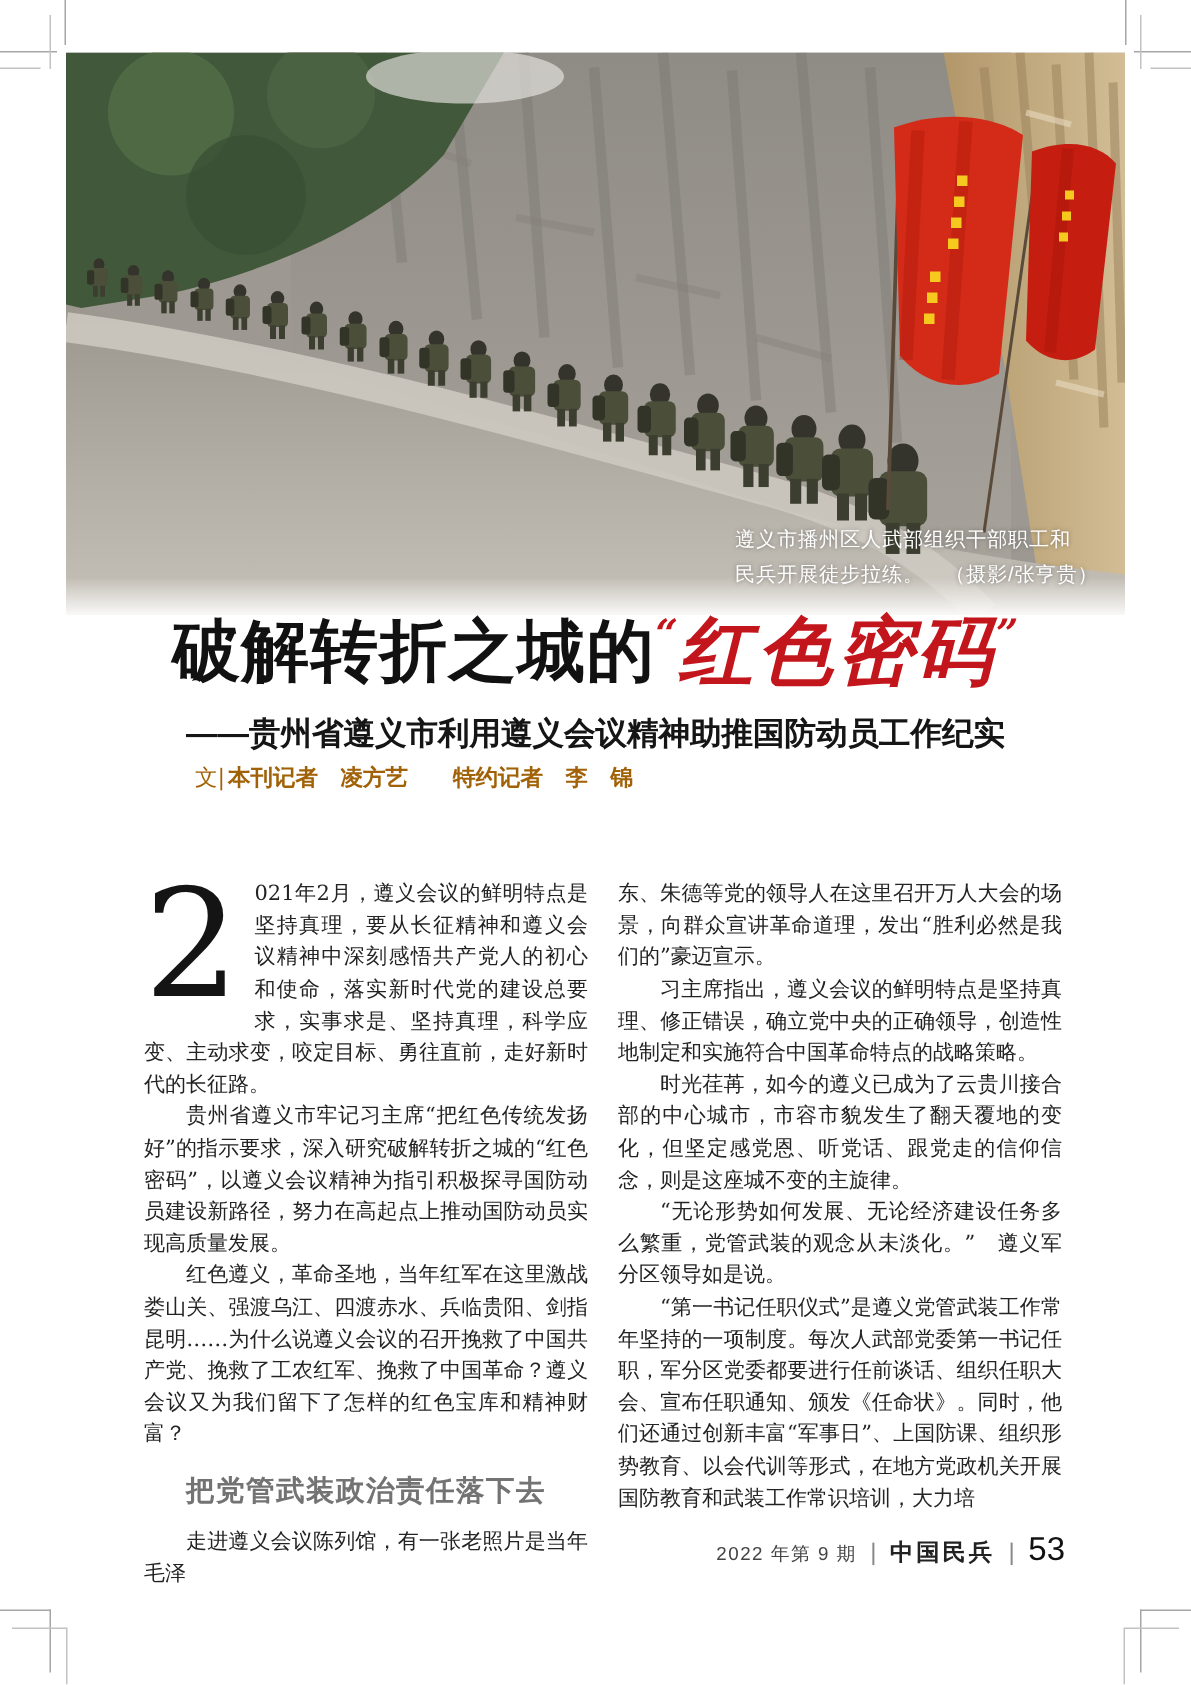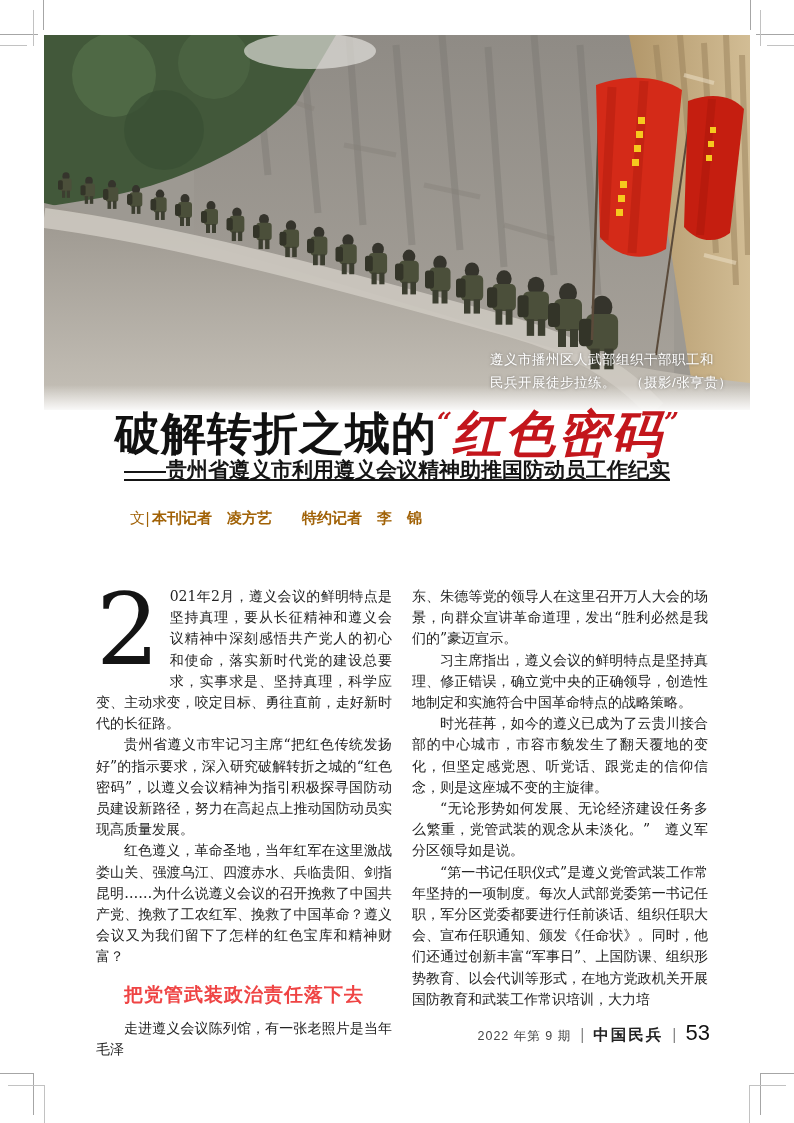--- a/index.html
+++ b/index.html
@@ -23,22 +23,22 @@
   .title-black{
     font-family:"Liberation Sans",sans-serif;font-weight:700;font-size:45px;
     color:#111111;letter-spacing:1px;
   }
   .title-red{
     font-family:"DejaVu Serif",serif;font-style:italic;font-weight:bold;font-size:50px;
     color:#c3161c;letter-spacing:3px;vertical-align:-2px;margin-top:14px;
   }
   .title-red .q{font-size:26px;vertical-align:20px;letter-spacing:0;}
   .subtitle{
-    position:absolute;left:44px;top:456px;width:706px;text-align:center;
-    font-family:"Liberation Sans",sans-serif;font-weight:bold;font-size:21px;color:#151515;text-decoration:underline;
+    position:absolute;left:44px;top:475px;width:706px;text-align:center;
+    font-family:"Liberation Sans",sans-serif;font-weight:bold;font-size:21px;color:#151515;
   }
   .byline{
     position:absolute;left:130px;top:509px;font-family:"Liberation Sans",sans-serif;
     font-size:15px;color:#a16207;
   }
   .byline .prefix{font-family:"DejaVu Serif",serif;font-weight:normal;margin-right:2px;}
   .byline .names{font-weight:bold;}
   
   .col{
     position:absolute;top:586px;width:296px;font-size:14px;line-height:21.2px;
@@ -47,21 +47,21 @@
   .col.left{left:96px;}
   .col.right{left:412px;}
   .col p{margin:0;}
   .col p.indent{text-indent:2em;}
   .dropcap{
     float:left;font-size:100px;line-height:82px;height:84px;margin:3px 10px 0 0;
     font-weight:500;color:#141414;font-family:"DejaVu Serif",serif;
   }
   .section-heading{
     margin:16px 0 13px;text-align:center;font-family:"Liberation Sans",sans-serif;
-    font-weight:bold;font-size:19px;color:#ef4444;letter-spacing:1px;
+    font-weight:bold;font-size:19px;color:#737373;letter-spacing:1px;
   }
   
   .footer{
     position:absolute;top:1020px;left:44px;width:666px;text-align:right;
     font-family:Liberation Sans, sans-serif;color:#333333;
   }
   .footer .issue{font-size:12.5px;letter-spacing:1px;color:#444444;}
   .footer .sep{font-size:16px;color:#888888;margin:0 9px;font-weight:300;}
   .footer .mag{font-size:15.5px;font-weight:bold;color:#222222;letter-spacing:2px;}
   .footer .pagenum{font-size:22px;color:#111111;}

